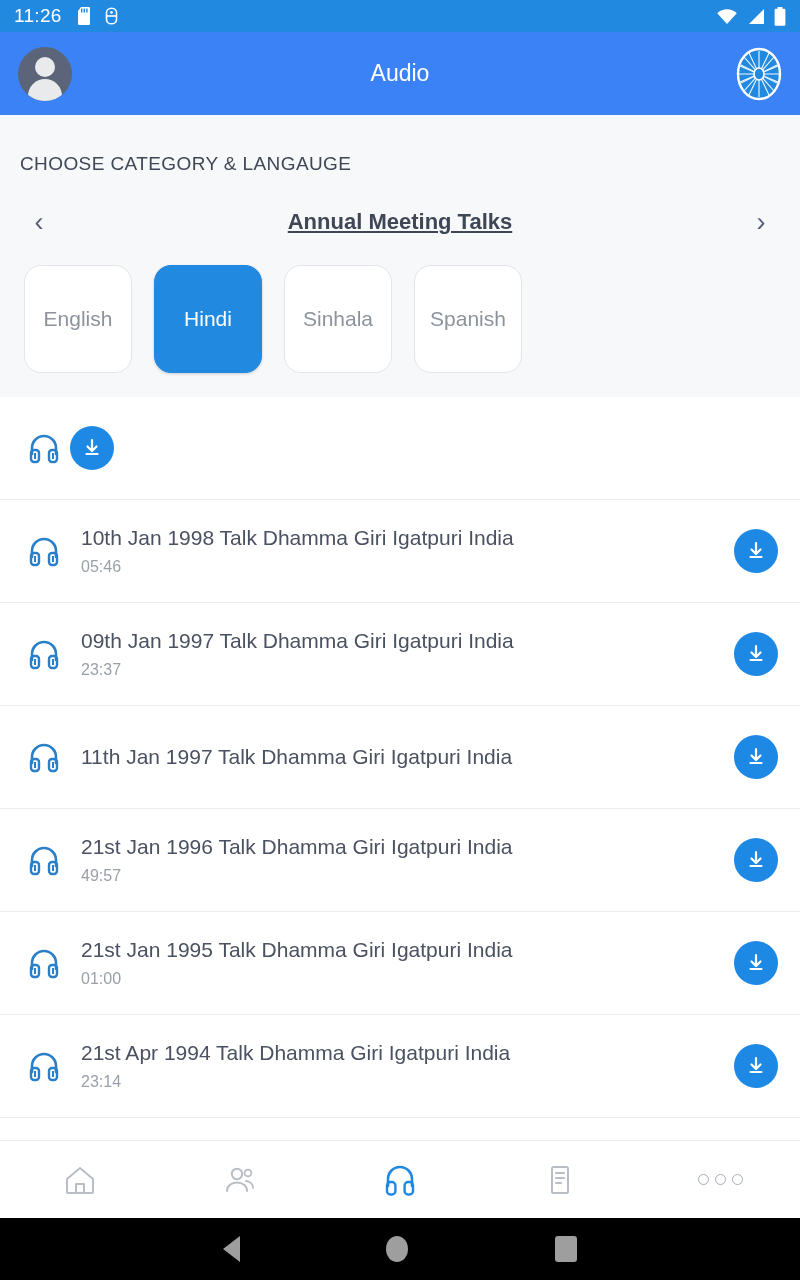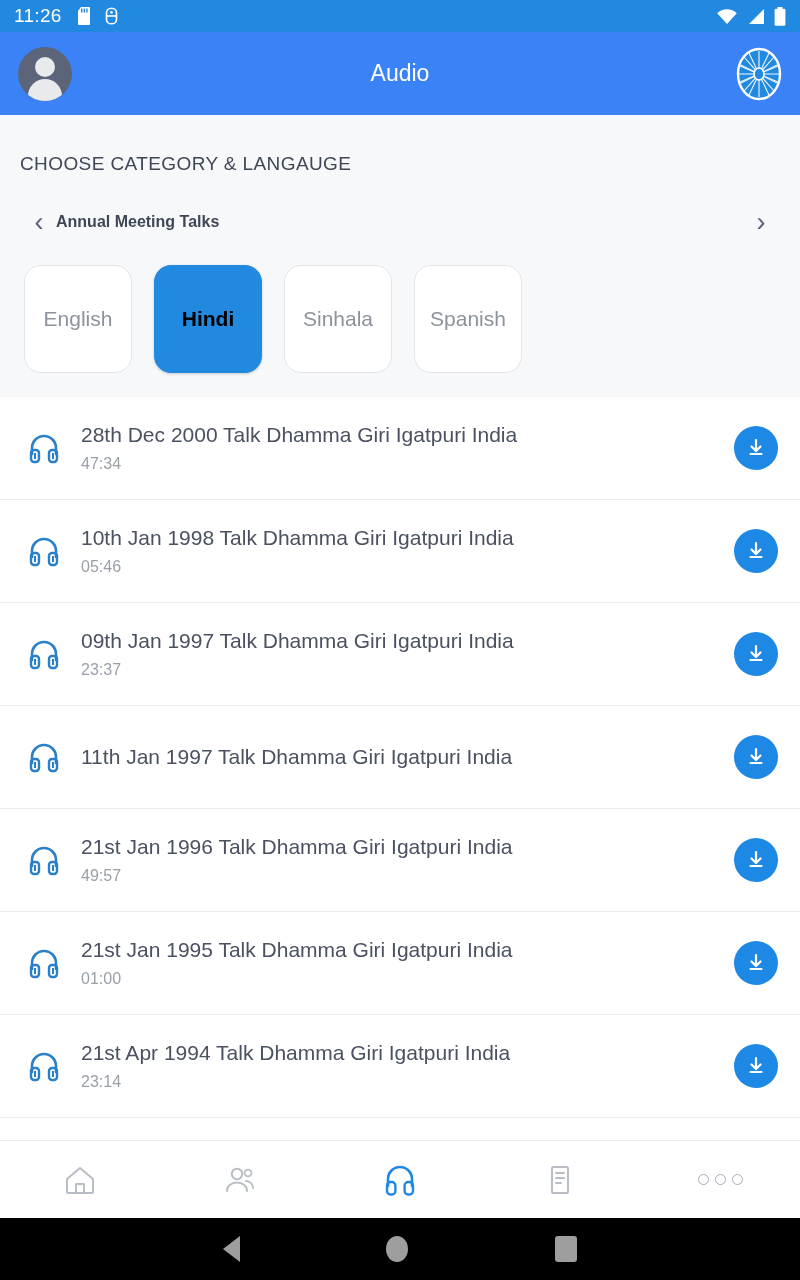--- a/index.html
+++ b/index.html
@@ -49,33 +49,32 @@
   .chooser-label {
     font-size:19px; color:#3f4756; letter-spacing:.4px;
     padding:0 20px; margin-bottom:30px;
   }
   .cat-row { display:flex; align-items:center; padding:0 22px; margin-bottom:26px; }
   .chev {
     width:34px; height:34px; display:flex; align-items:center; justify-content:center;
     color:#57607a; font-size:27px; font-weight:300; cursor:pointer;
   }
   .cat-title {
-    flex:1; text-align:left; font-size:16px; font-weight:bold; color:#3f4756;
+    flex:1; text-align:center; font-size:22px; font-weight:bold; color:#3f4756;text-decoration:underline;
   }
   .lang-row { display:flex; gap:22px; padding:0 24px; }
   .lang-chip {
     width:108px; height:108px; border-radius:17px;
     display:flex; align-items:center; justify-content:center;
     font-size:21px; background:#ffffff; color:#8d939c;
     border:1px solid #e2e5e9; cursor:pointer;
   }
   .lang-chip.selected {
-    background:#2189E0; color:#000000; border-color:#2189E0;
+    background:#2189E0; color:#ffffff; border-color:#2189E0;
     box-shadow:0 1px 3px rgba(0,0,0,.18);
-    font-weight:bold;
   }
 
   
   .list { flex:1 1 auto; background:#ffffff; overflow:hidden; }
   .row {
     height:103px; display:flex; align-items:center;
     padding:0 22px 0 18px; border-bottom:1px solid #ececec;
   }
   .row-ico { flex:0 0 52px; display:flex; align-items:center; justify-content:center; }
   .row-text { flex:1 1 auto; padding-left:11px; min-width:0; }
@@ -198,24 +197,20 @@
     <div class="row">
       <div class="row-ico">
         <svg width="34" height="34" viewBox="0 0 34 34">
           <path d="M5 23V17a12 12 0 0 1 24 0v6" fill="none" stroke="#2A7FC9" stroke-width="2.6" stroke-linecap="round"></path>
           <rect x="4" y="19" width="8" height="12" rx="3" fill="none" stroke="#2A7FC9" stroke-width="2.4"></rect>
           <rect x="22" y="19" width="8" height="12" rx="3" fill="none" stroke="#2A7FC9" stroke-width="2.4"></rect>
           <line x1="8" y1="22" x2="8" y2="28" stroke="#2A7FC9" stroke-width="2"></line>
           <line x1="26" y1="22" x2="26" y2="28" stroke="#2A7FC9" stroke-width="2"></line>
         </svg>
       </div>
-      <div class="row-text">
-        <div class="row-title">28th Dec 2000 Talk Dhamma Giri Igatpuri India</div>
-        <div class="row-dur">47:34</div>
-      </div>
       <div class="dl-btn">
         <svg width="24" height="24" viewBox="0 0 24 24">
           <path d="M12 4v9M7.5 10.5 12 15l4.5-4.5" fill="none" stroke="#ffffff" stroke-width="2.2" stroke-linecap="round" stroke-linejoin="round"></path>
           <line x1="6.5" y1="18" x2="17.5" y2="18" stroke="#ffffff" stroke-width="2.2" stroke-linecap="round"></line>
         </svg>
       </div>
     </div>
 
     <div class="row">
       <div class="row-ico">

